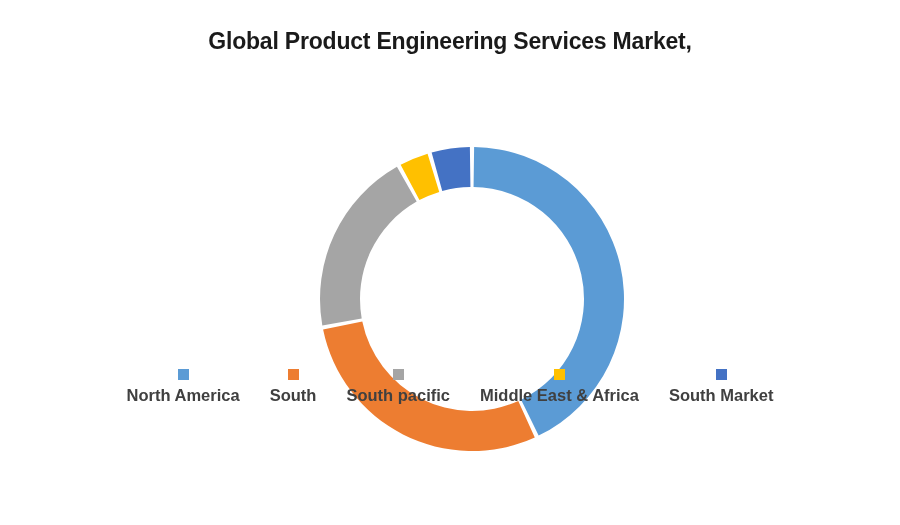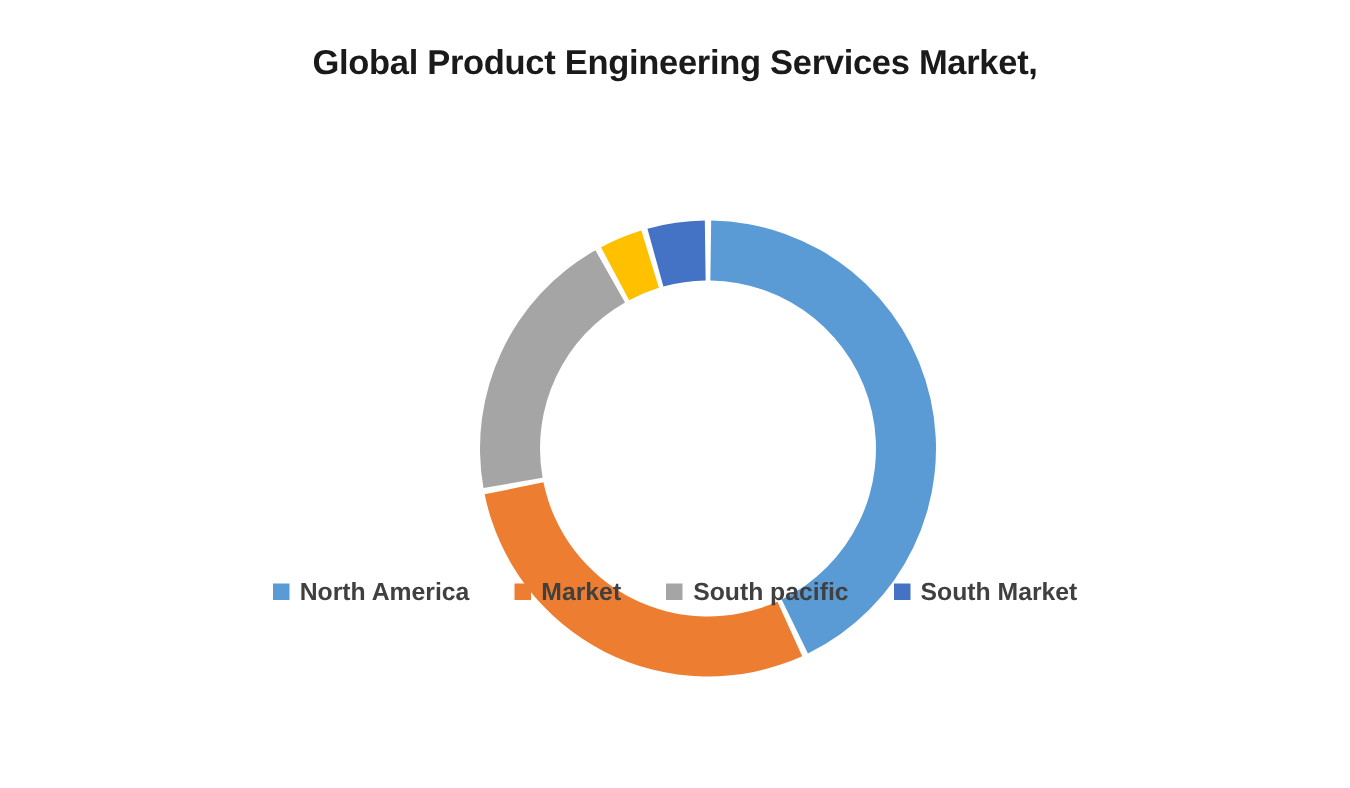--- a/index.html
+++ b/index.html
@@ -52,21 +52,21 @@
     bottom: 14px;
     width: 900px;
     display: flex;
     flex-direction: row;
     justify-content: center;
     align-items: center;
     gap: 30px;
   }
   .legend-item {
     display: flex;
-    flex-direction: row;
+    flex-direction: column;
     align-items: center;
     gap: 7px;
     white-space: nowrap;
   }
   .legend-swatch {
     width: 11px;
     height: 11px;
     flex: 0 0 auto;
     display: block;
   }
@@ -98,25 +98,29 @@
     </svg>
   </div>
 
   <div id="chart-legend">
       <div class="legend-item">
         <span class="legend-swatch" style="background: rgb(91, 155, 213);"></span>
         <span class="legend-label">North America</span>
       </div>
       <div class="legend-item">
         <span class="legend-swatch" style="background: rgb(237, 125, 49);"></span>
-        <span class="legend-label">Market</span>
+        <span class="legend-label">South</span>
       </div>
       <div class="legend-item">
         <span class="legend-swatch" style="background: rgb(165, 165, 165);"></span>
         <span class="legend-label">South pacific</span>
+      </div>
+      <div class="legend-item">
+        <span class="legend-swatch" style="background: rgb(255, 192, 0);"></span>
+        <span class="legend-label">Middle East &amp; Africa</span>
       </div>
       <div class="legend-item">
         <span class="legend-swatch" style="background: rgb(68, 114, 196);"></span>
         <span class="legend-label">South Market</span>
       </div>
     </div>
 
 </div>
 
 </body></html>

